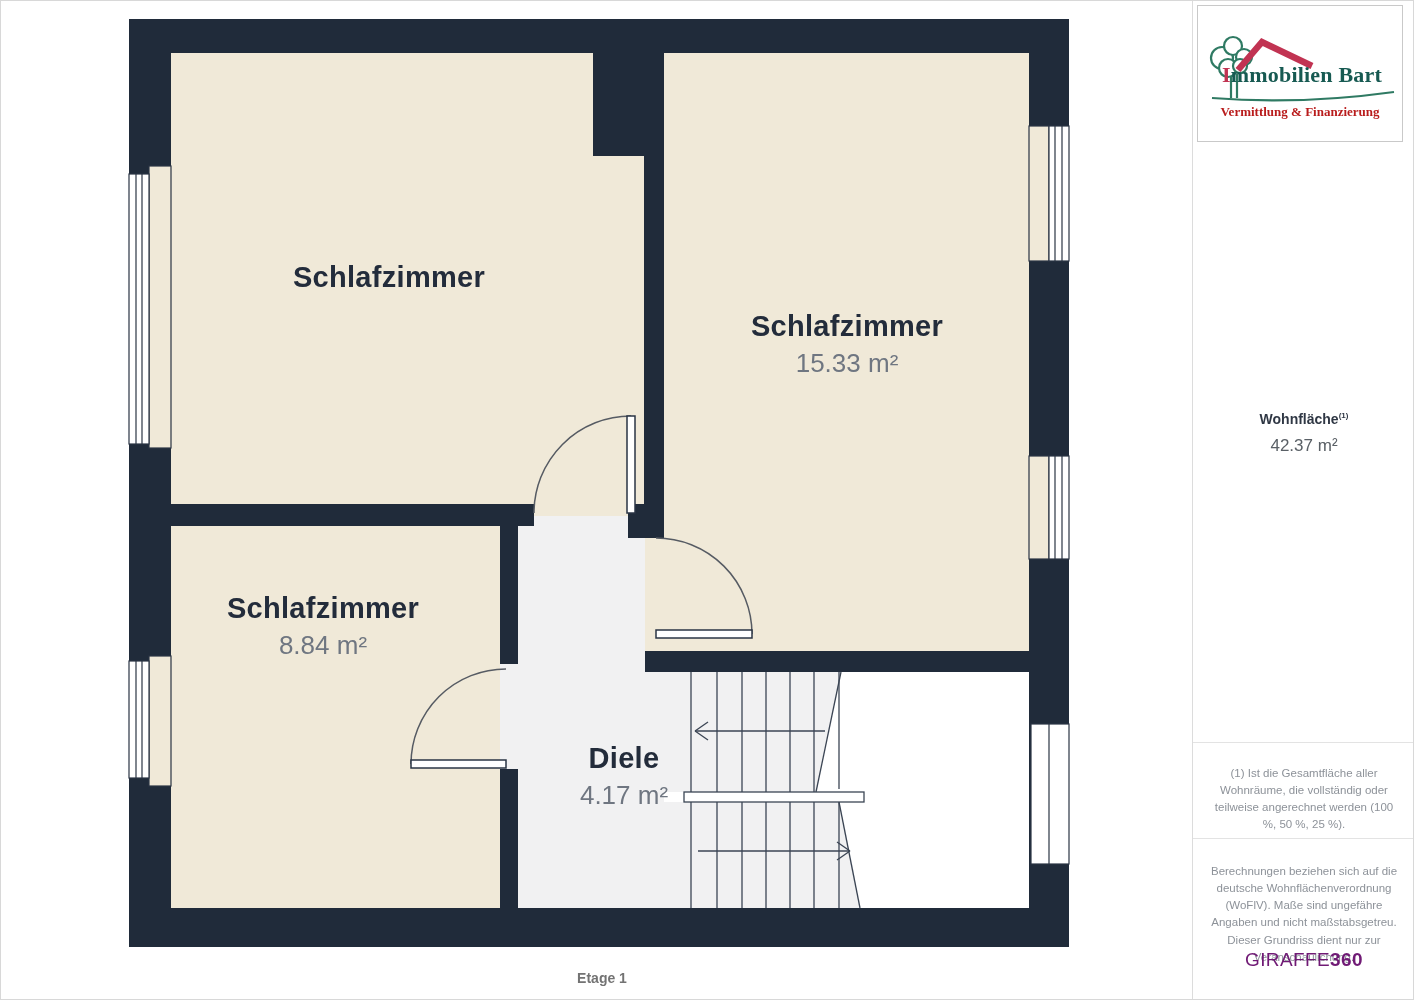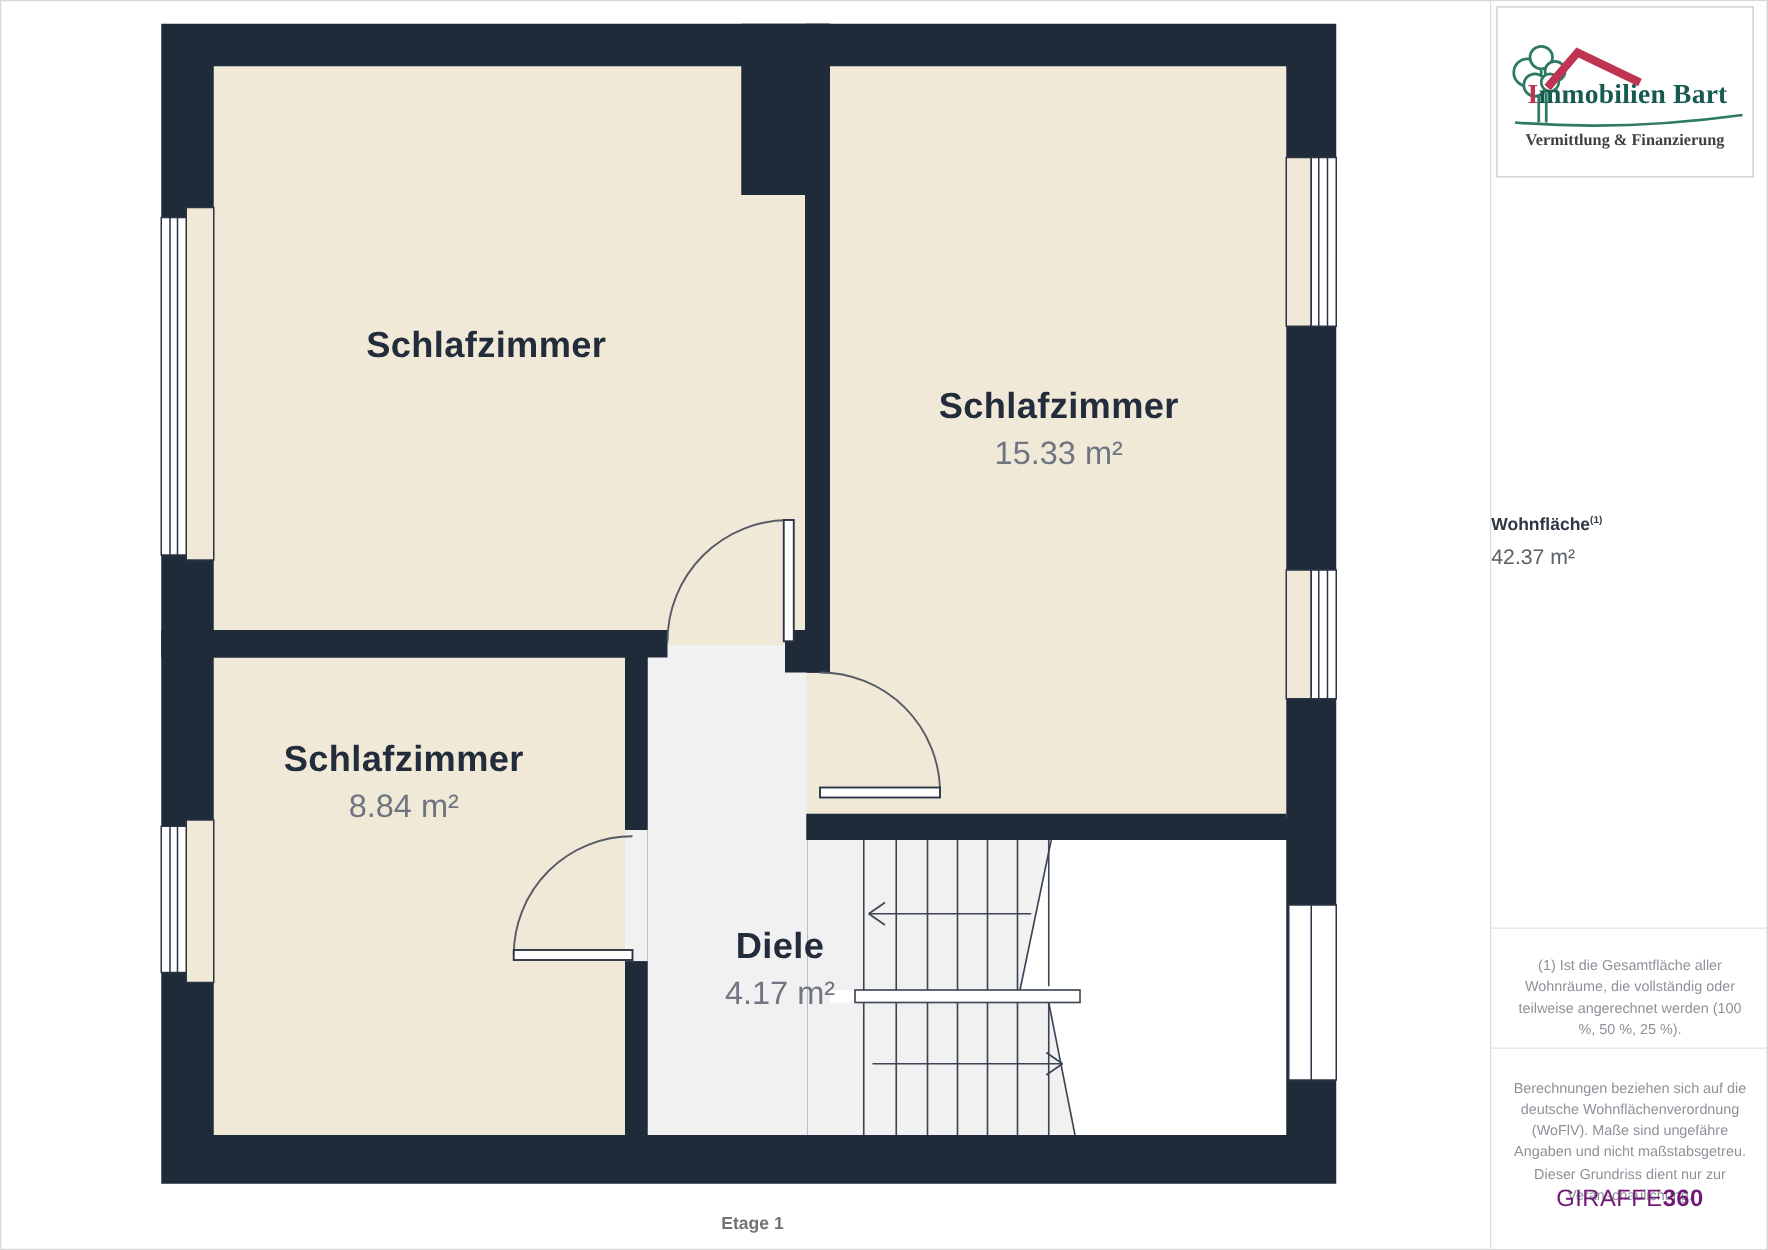--- a/index.html
+++ b/index.html
@@ -18,22 +18,22 @@
            border-left:1px solid #dcdcdc;}
   .logo-card{position:absolute;left:4px;top:4px;width:204px;height:135px;border:1px solid #c9c9c9;
              background:#fff;}
   .logo-card svg{position:absolute;left:0;top:0;}
   .logo-company{position:absolute;top:56px;left:6px;right:2px;text-align:center;
                 font-family:"Liberation Serif",serif;font-size:22px;font-weight:bold;
                 color:#175a52;letter-spacing:0.2px;}
   .logo-company::first-letter{color:#c13352;}
   .logo-tagline{position:absolute;top:98px;left:0;right:0;text-align:center;
                 font-family:"Liberation Serif",serif;font-size:13px;font-weight:bold;
-                color:#404040;}
-  .summary{position:absolute;top:410px;left:0;right:0;}
+                color:#b91c1c;}
+  .summary{position:absolute;top:410px;left:0;right:0;text-align:center;}
   .summary .label{font-size:14px;font-weight:bold;color:#2f3744;}
   .summary .label sup{font-size:8px;}
   .summary .value{margin-top:9px;font-size:17px;color:#5a6066;}
   .divider{position:absolute;left:0;right:0;height:1px;background:#e3e3e3;}
   .note{position:absolute;left:14px;right:14px;text-align:center;font-size:11.5px;
         line-height:1.5;color:#8d9299;}
   .brand{position:absolute;top:948px;left:0;right:0;text-align:center;font-size:19px;
          color:#701a75;letter-spacing:0.4px;}
   .brand .b1{font-weight:500;}
   .brand .b2{font-weight:800;}

